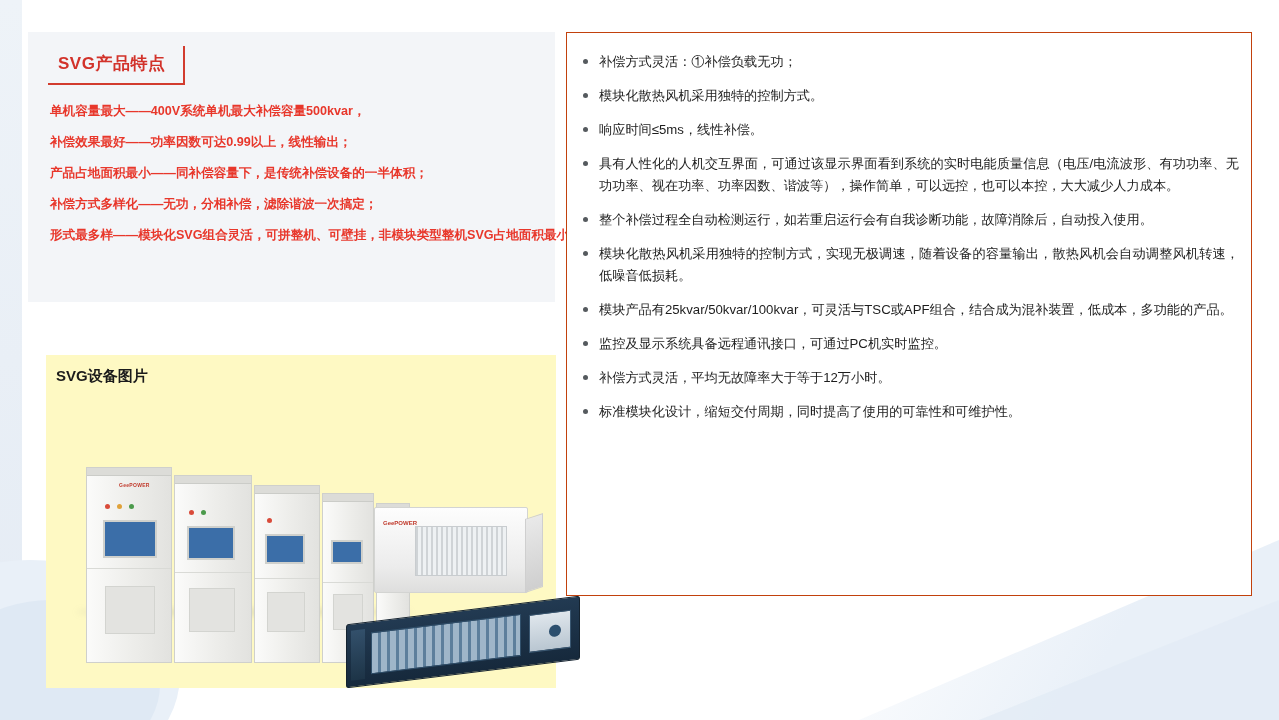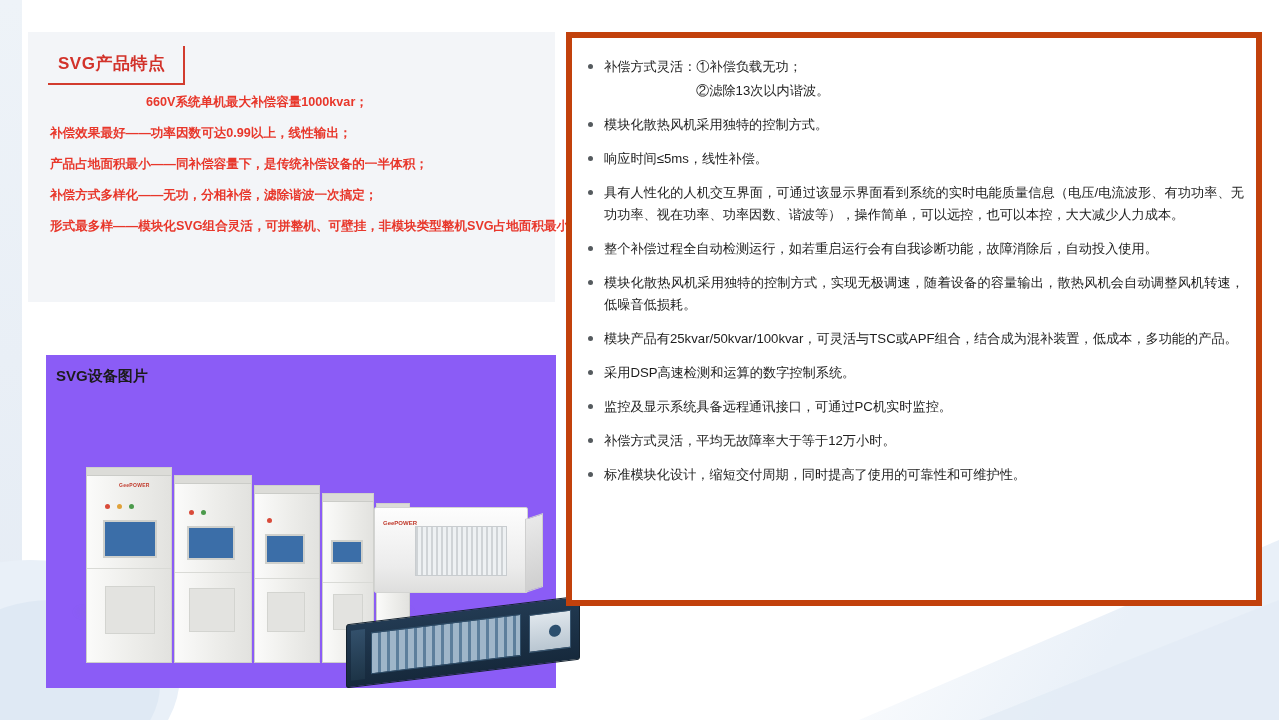--- a/index.html
+++ b/index.html
@@ -93,21 +93,21 @@
     padding-left: 96px;
     margin-top: -9px;
   }
 
   
   #image-panel {
     position: absolute;
     left: 46px; top: 355px;
     width: 510px;
     height: 333px;
-    background: #8b5cf6;
+    background: #fef9c3;
   }
   .image-title {
     position: absolute;
     left: 10px; top: 12px;
     font-size: 15px;
     font-weight: bold;
     color: #1b1b1b;
   }
 
   
@@ -225,21 +225,21 @@
     background: linear-gradient(180deg,#33506b,#1d3447);
   }
 
   
   #right-panel {
     position: absolute;
     left: 566px; top: 32px;
     width: 684px;
     height: 562px;
     background: #ffffff;
-    border: 6px solid #c2410c;
+    border: 1px solid #c2410c;
   }
   .bullets {
     position: absolute;
     left: 6px; right: 12px; top: 18px;
   }
   .bullet {
     position: relative;
     padding-left: 26px;
     margin-bottom: 12px;
     font-size: 13.2px;
@@ -273,21 +273,21 @@
   <div class="bg-blob b2"></div>
   <div class="bg-corner"></div>
   <div class="bg-corner2"></div>
 
   <div id="features-panel" class="panel">
     <div class="section-title-box">
       <div class="section-title">SVG产品特点</div>
     </div>
 
     <div class="feature-list">
-      <div class="feature-line indent">660V系统单机最大补偿容量1000kvar；</div>
+      <div class="feature-line">单机容量最大——400V系统单机最大补偿容量500kvar，</div>
       <div class="feature-line">补偿效果最好——功率因数可达0.99以上，线性输出；</div>
       <div class="feature-line">产品占地面积最小——同补偿容量下，是传统补偿设备的一半体积；</div>
       <div class="feature-line">补偿方式多样化——无功，分相补偿，滤除谐波一次搞定；</div>
       <div class="feature-line">形式最多样——模块化SVG组合灵活，可拼整机、可壁挂，非模块类型整机SVG占地面积最小。</div>
     </div>
   </div>
 
   <div id="image-panel" class="panel">
     <div class="image-title">SVG设备图片</div>
 
@@ -346,27 +346,25 @@
       <div class="ear"></div>
       <div class="bays"></div>
       <div class="panelr"></div>
       <div class="knob"></div>
     </div>
   </div>
 
   <div id="right-panel">
     <div class="bullets">
       <div class="bullet">补偿方式灵活：①补偿负载无功；</div>
-      <div class="bullet sub">②滤除13次以内谐波。</div>
       <div class="bullet">模块化散热风机采用独特的控制方式。</div>
       <div class="bullet">响应时间≤5ms，线性补偿。</div>
       <div class="bullet">具有人性化的人机交互界面，可通过该显示界面看到系统的实时电能质量信息（电压/电流波形、有功功率、无功功率、视在功率、功率因数、谐波等），操作简单，可以远控，也可以本控，大大减少人力成本。</div>
       <div class="bullet">整个补偿过程全自动检测运行，如若重启运行会有自我诊断功能，故障消除后，自动投入使用。</div>
       <div class="bullet">模块化散热风机采用独特的控制方式，实现无极调速，随着设备的容量输出，散热风机会自动调整风机转速，低噪音低损耗。</div>
       <div class="bullet">模块产品有25kvar/50kvar/100kvar，可灵活与TSC或APF组合，结合成为混补装置，低成本，多功能的产品。</div>
-      <div class="bullet">采用DSP高速检测和运算的数字控制系统。</div>
       <div class="bullet">监控及显示系统具备远程通讯接口，可通过PC机实时监控。</div>
       <div class="bullet">补偿方式灵活，平均无故障率大于等于12万小时。</div>
       <div class="bullet">标准模块化设计，缩短交付周期，同时提高了使用的可靠性和可维护性。</div>
     </div>
   </div>
 
 </div>
 
 </body></html>

